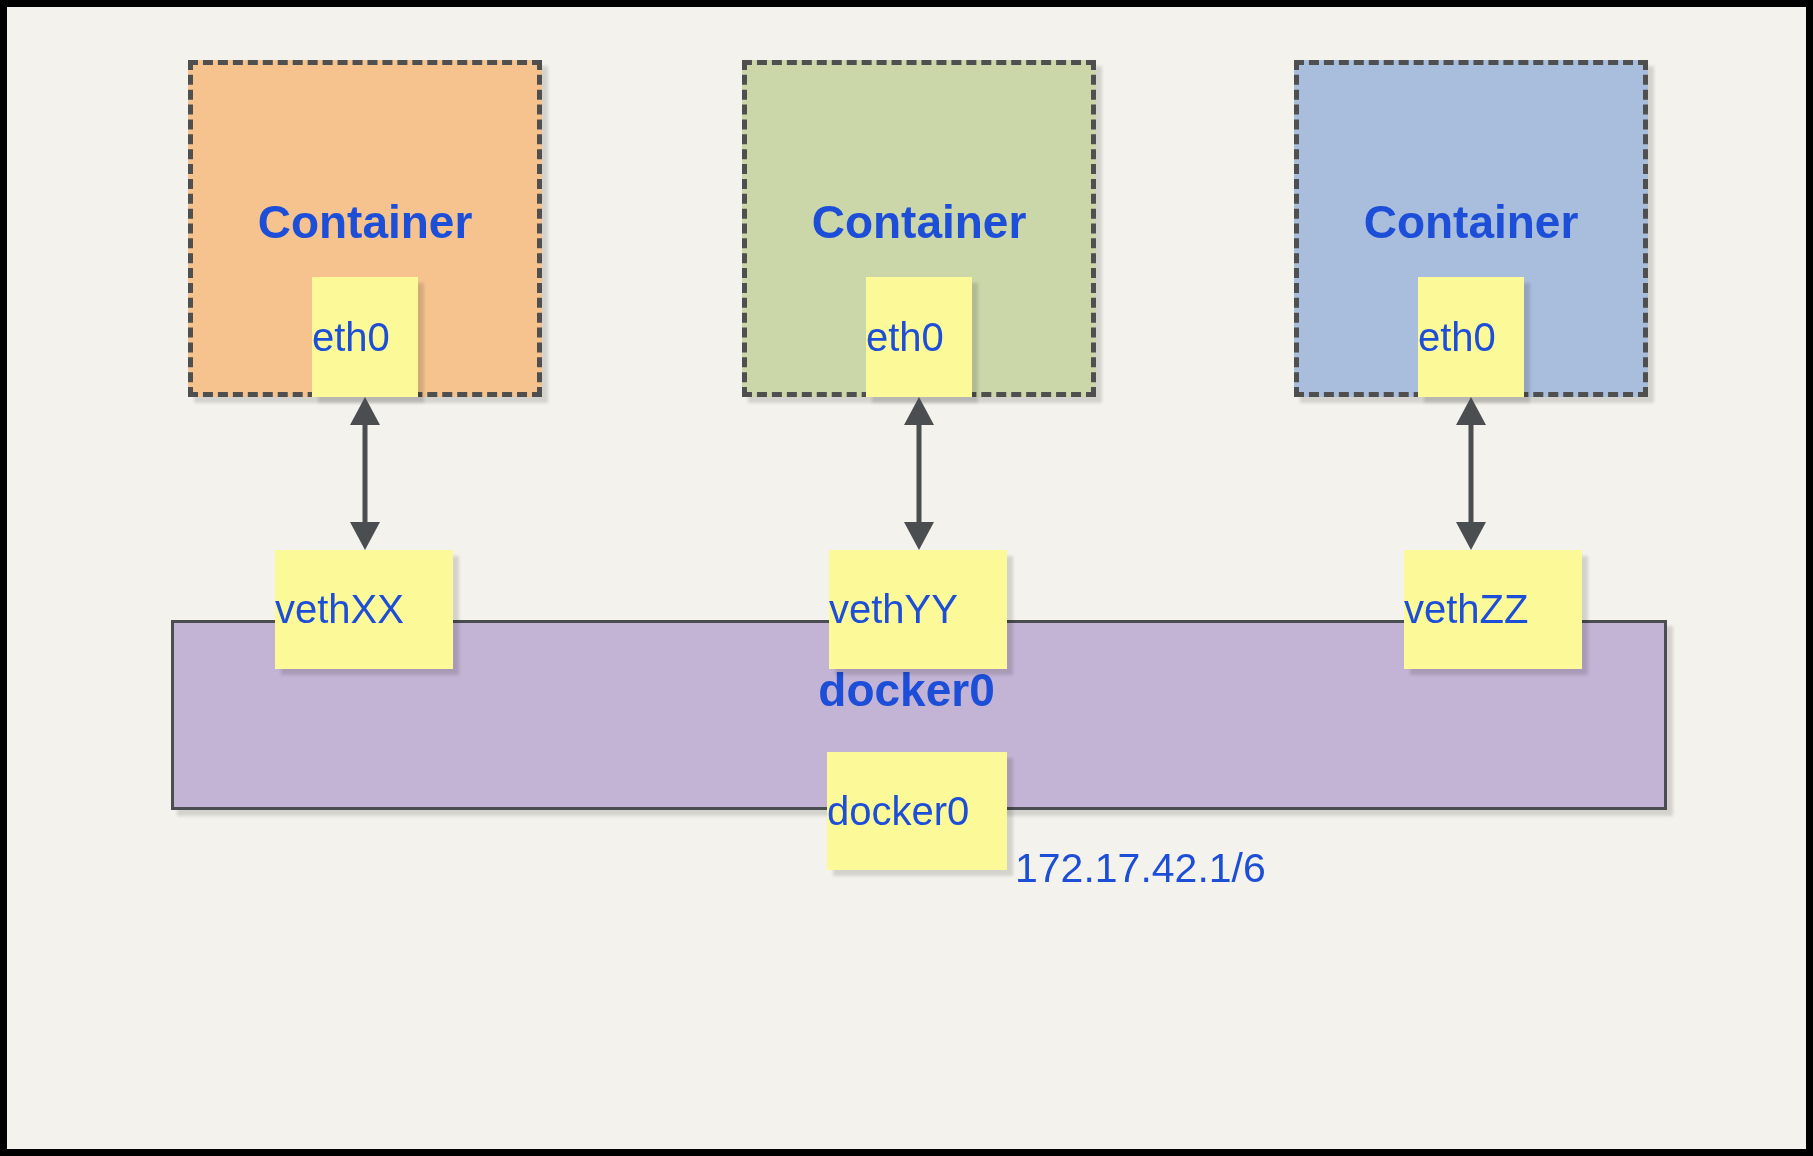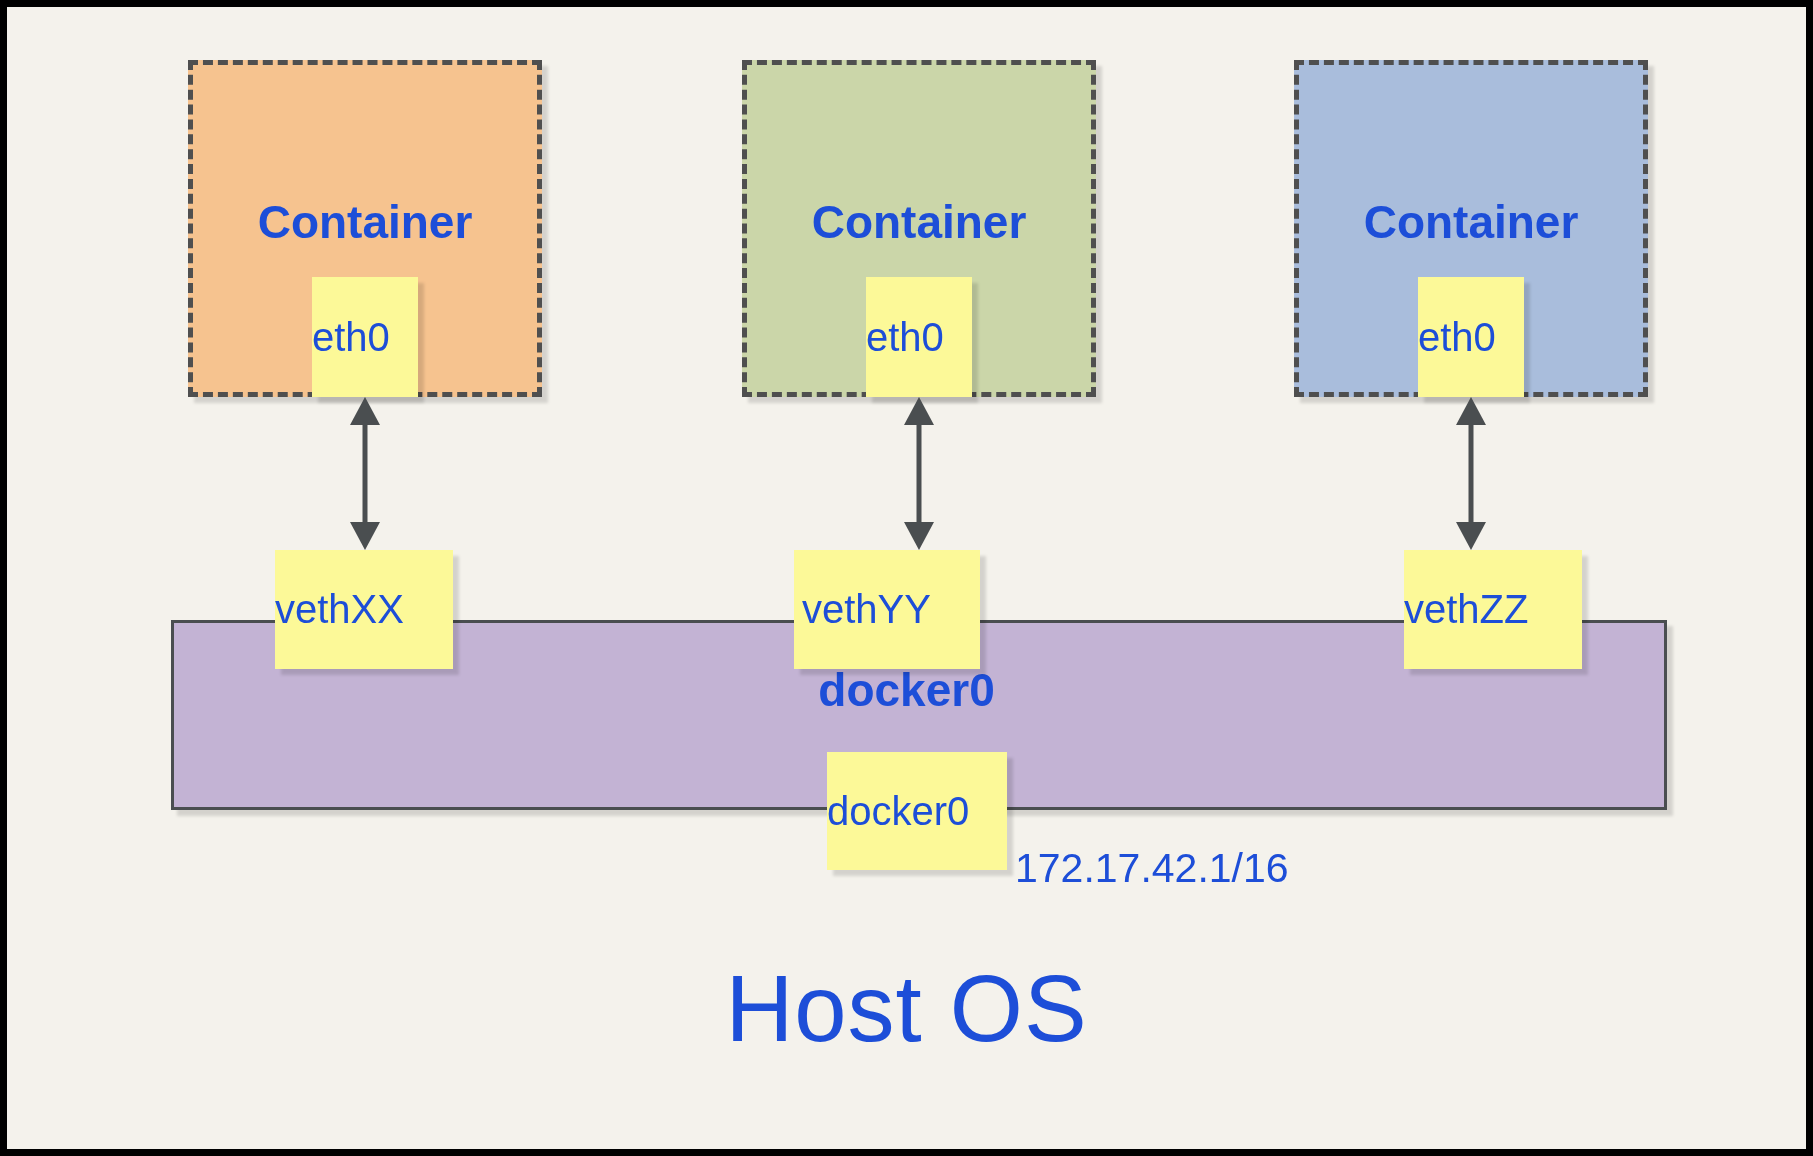--- a/index.html
+++ b/index.html
@@ -127,28 +127,27 @@
     <div class="shaft"></div>
     <div class="head-down"></div>
   </div>
 
   <div class="bridge-bar"></div>
   <div class="bridge-label">docker0</div>
 
   <div class="ynode veth-node z2" style="left:268px;">
     <span>vethXX</span>
   </div>
-  <div class="ynode veth-node z2" style="left:787px;padding-left:8px;">
+  <div class="ynode veth-node z2" style="left:822px;">
     <span>vethYY</span>
   </div>
   <div class="ynode veth-node z2" style="left:1375px;margin-left:22px;">
     <span>vethZZ</span>
   </div>
 
   <div class="ynode docker0-node">
     <span>docker0</span>
   </div>
 
-  <div class="ip-label">172.17.42.1/16</div>
+  <div class="ip-label">172.17.42.1/6</div>
 
-  <div class="host-os-label">Host OS</div>
 
 </div>
 
 </body></html>

